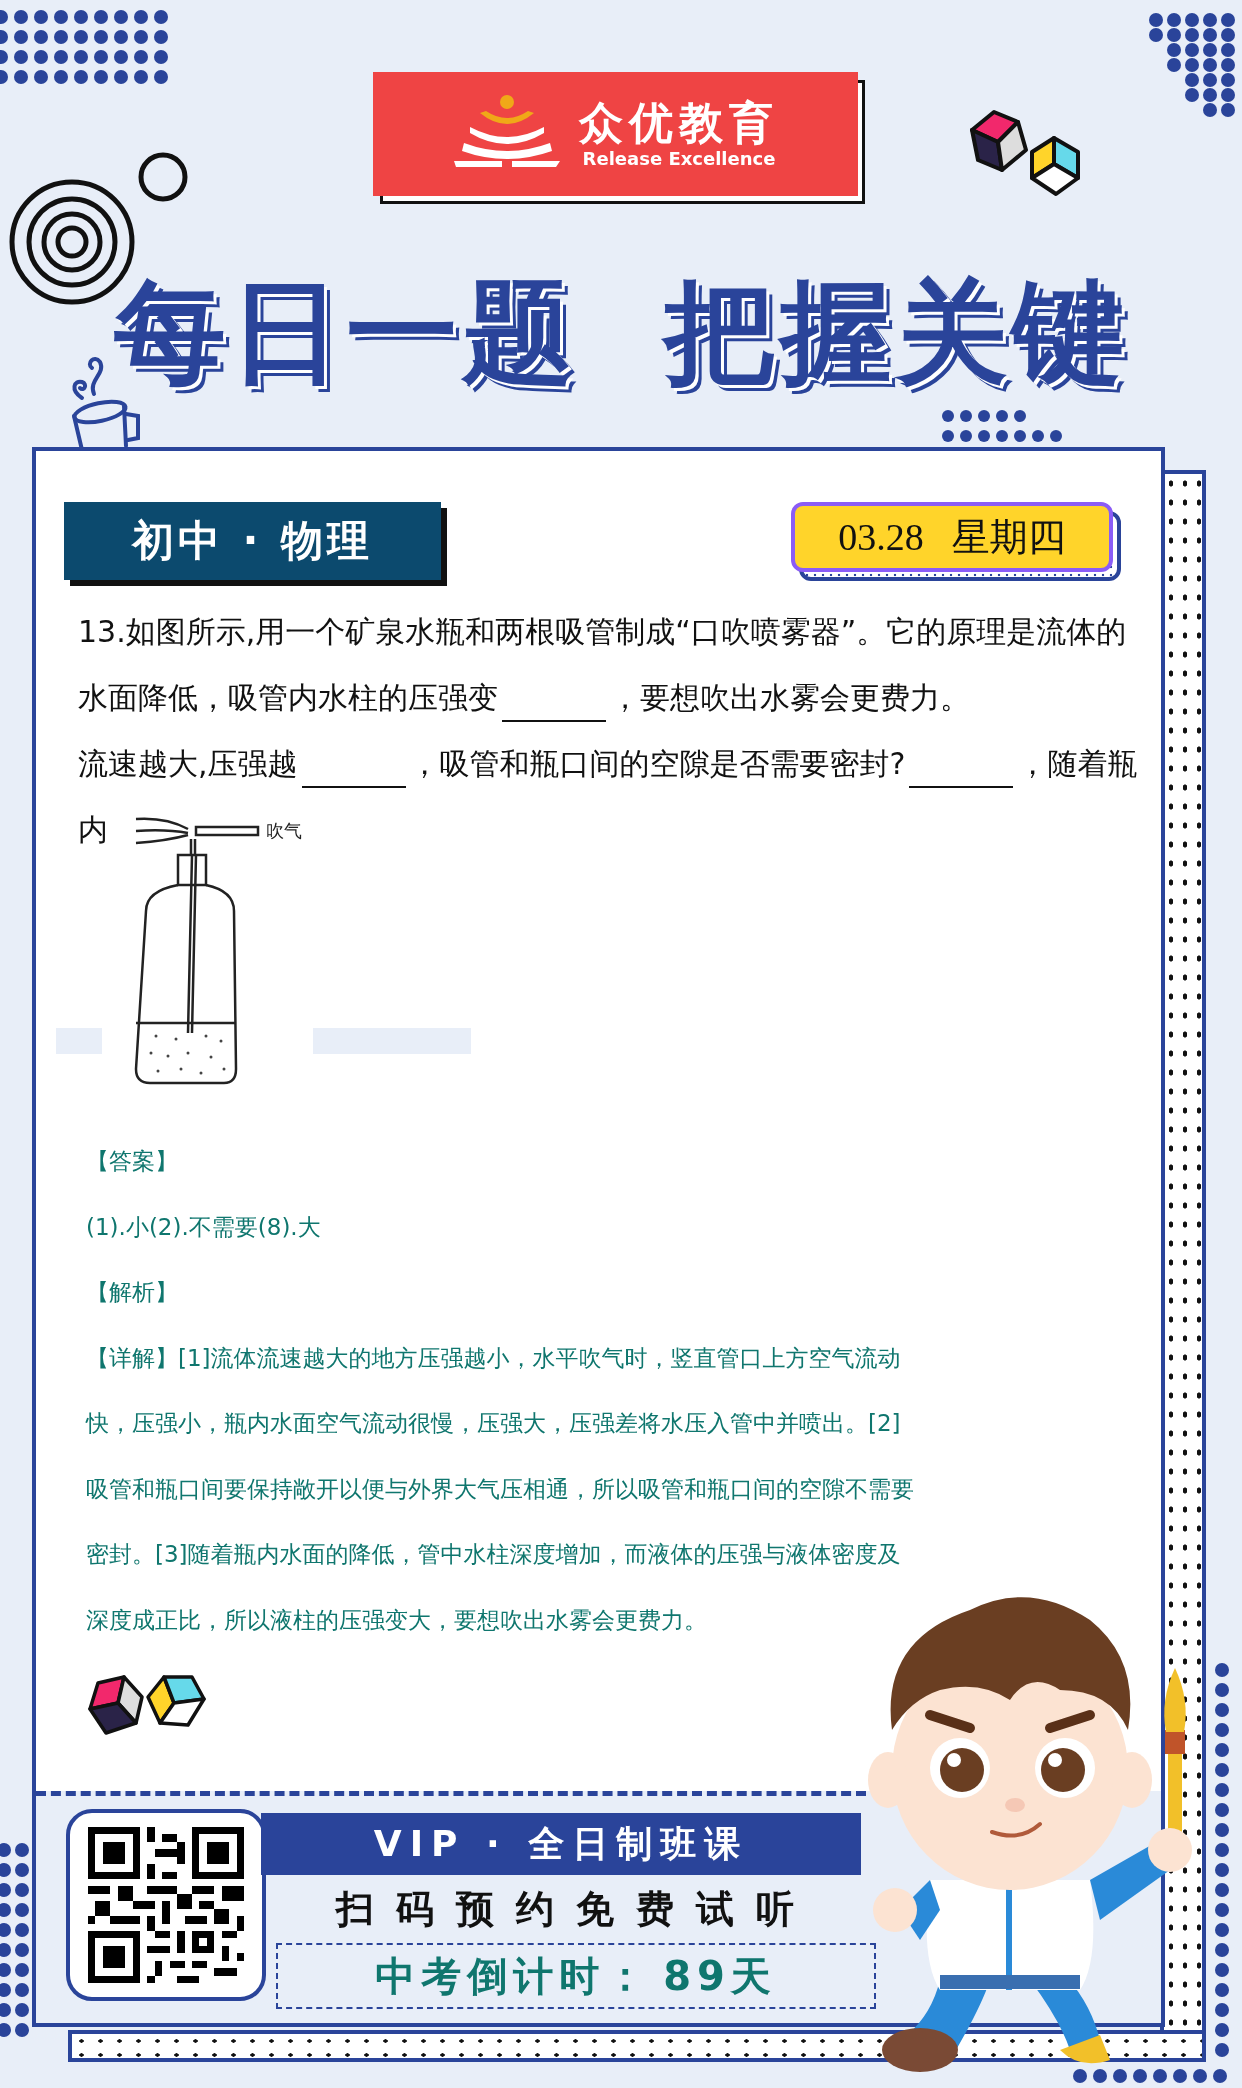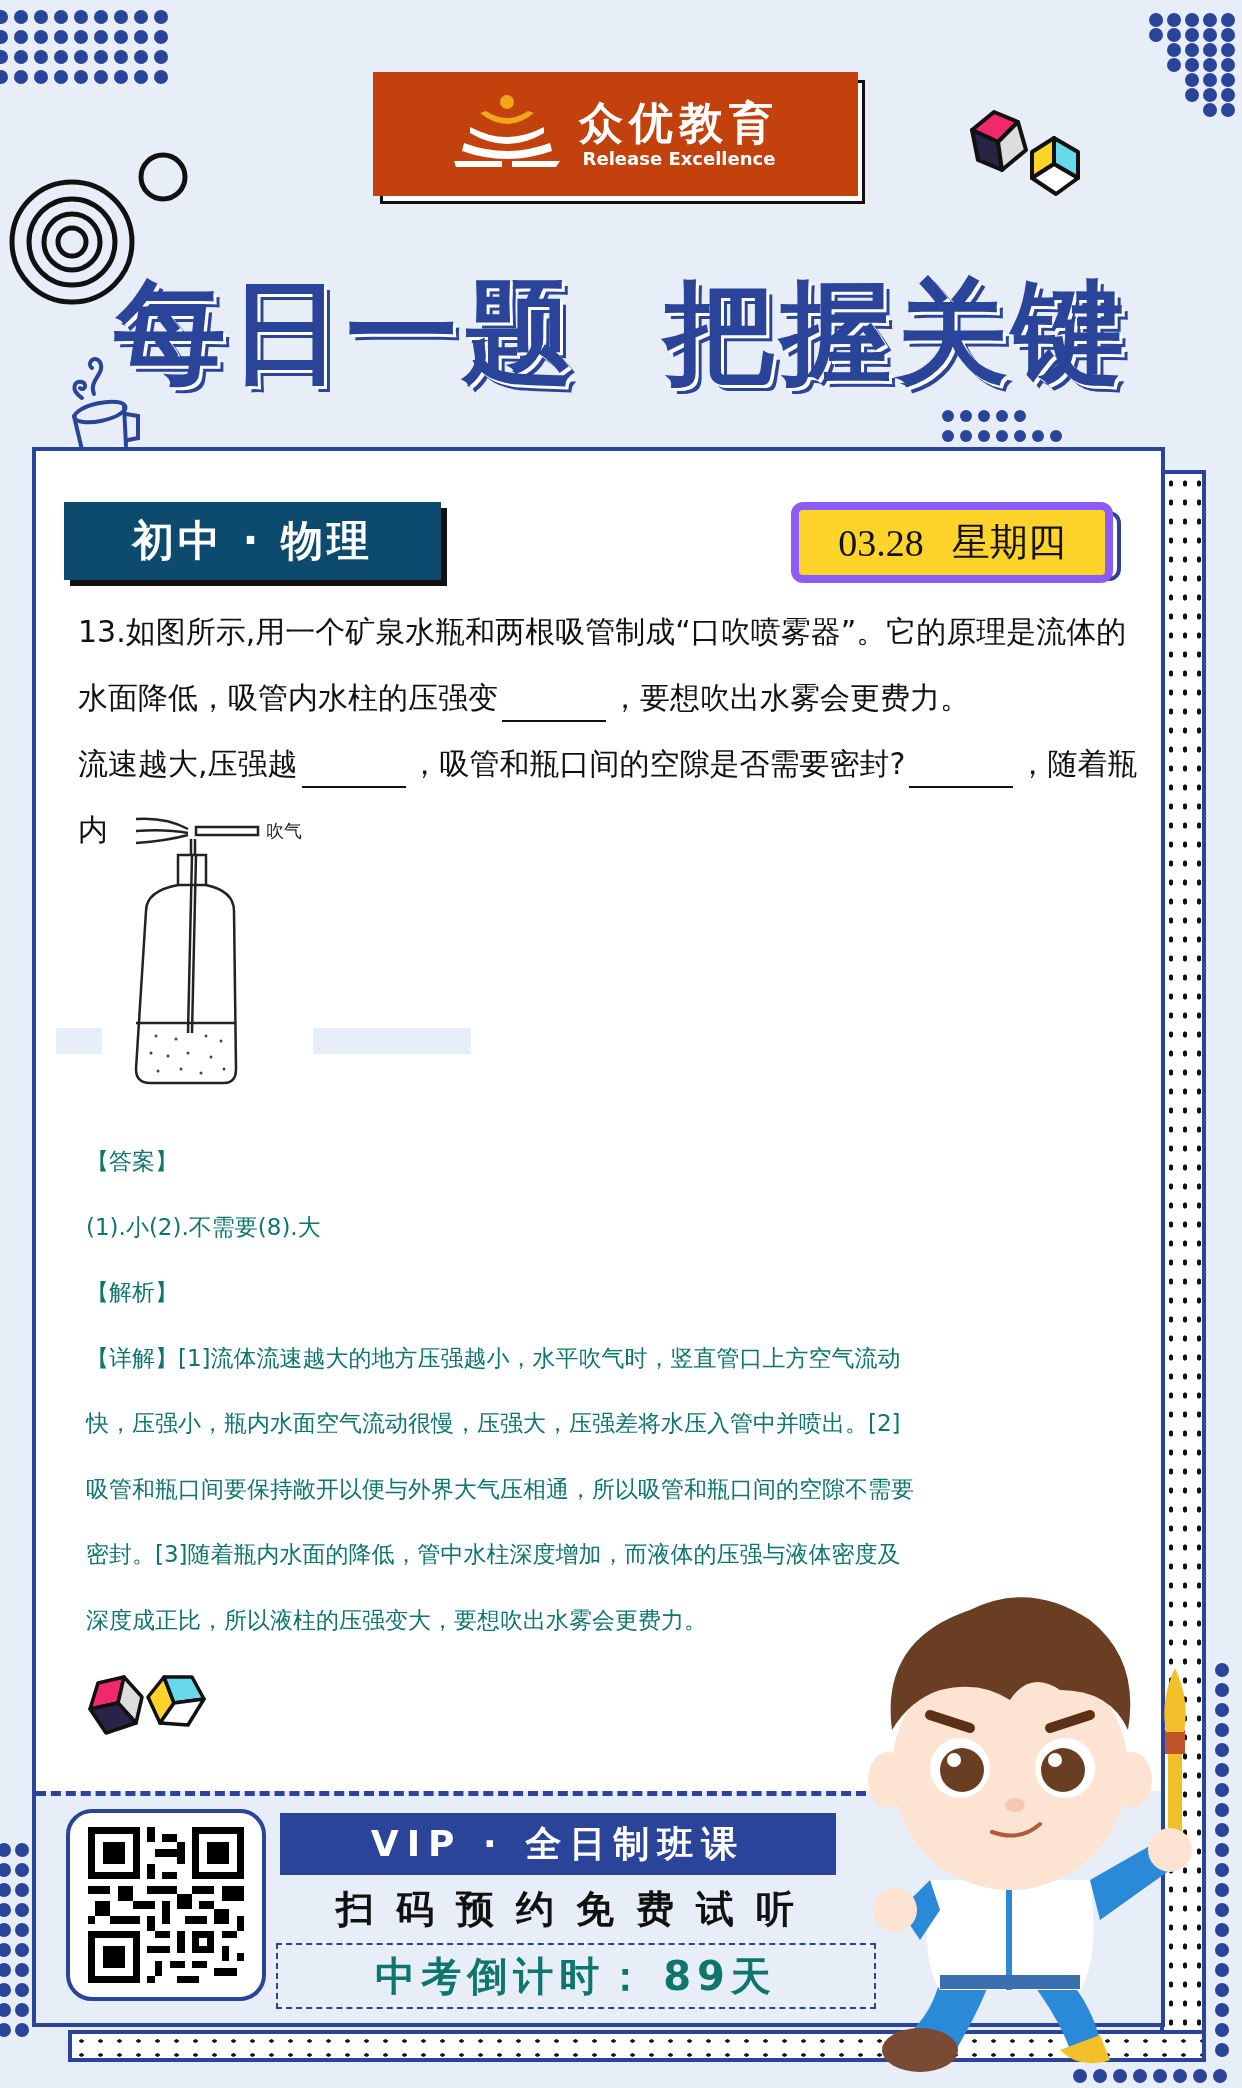--- a/index.html
+++ b/index.html
@@ -9,21 +9,21 @@
     background: #E8EEF8;
     font-family: "DejaVu Sans", "Liberation Sans", sans-serif;
     color: #111;
   }
   .abs { position: absolute; }
   .dots { position: absolute; display: grid; }
   .dot { width: 14px; height: 14px; border-radius: 50%; background: #2A449A; }
 
   
   .logo-shadow { left: 380px; top: 80px; width: 485px; height: 124px; background: #fff; border: 3px solid #111; }
-  .logo-box { left: 373px; top: 72px; width: 485px; height: 124px; background: #c2410c; display: flex; align-items: center; justify-content: center; gap: 17px; }
+  .logo-box { left: 373px; top: 72px; width: 485px; height: 124px; background: #ef4444; display: flex; align-items: center; justify-content: center; gap: 17px; }
   .logo-text-wrap { display: flex; flex-direction: column; align-items: center; color: #fff; }
   .logo-cn { font-size: 44px; font-weight: bold; letter-spacing: 6px; line-height: 50px; }
   .logo-en { font-size: 18px; font-weight: bold; line-height: 22px; }
 
   
   .main-title {
     left: 0; width: 1242px; top: 258px; text-align: center;
     font-size: 112px; font-weight: bold; color: #2A449A; letter-spacing: 4px;
     text-shadow: 3px 3px 0 #fff, 6px 6px 0 #2A449A;
     white-space: pre;
@@ -39,40 +39,40 @@
   .card { left: 32px; top: 447px; width: 1133px; height: 1580px; background: #fff; border: 4px solid #2A449A; overflow: hidden; }
   .promo-area { position: absolute; left: 0; top: 1340px; width: 100%; height: 240px; background: #E8EEF8; }
   .promo-dash { position: absolute; left: 0; top: 1340px; width: 830px; border-top: 5px dashed #2A449A; }
 
   .subject-shadow { left: 34px; top: 57px; width: 377px; height: 78px; background: #111; }
   .subject-tag { left: 28px; top: 51px; width: 377px; height: 78px; background: #0c4a6e; color: #fff;
     font-size: 42px; font-weight: bold; letter-spacing: 4px; display: flex; align-items: center; justify-content: center; }
 
   .date-back { left: 763px; top: 60px; width: 322px; height: 70px; border: 4px solid #2A449A; border-radius: 12px; background: #fff;
     background-image: radial-gradient(#2A449A 1.2px, transparent 1.6px); background-size: 8px 8px; }
-  .date-badge { left: 755px; top: 51px; width: 322px; height: 81px; background: #FFD42A; border: 8px solid #8b5cf6; border-radius: 12px;
+  .date-badge { left: 755px; top: 51px; width: 322px; height: 70px; background: #FFD42A; border: 4px solid #8b5cf6; border-radius: 12px;
     font-family: "Liberation Serif", "DejaVu Serif", serif; font-size: 38px; color: #111;
     display: flex; align-items: center; justify-content: center; gap: 28px; }
 
   .q-text { left: 42px; top: 148px; width: 1080px; font-size: 30px; line-height: 66px; color: #111; }
   .blank { display: inline-block; width: 104px; border-bottom: 2px solid #111; height: 36px; vertical-align: -14px; margin: 0 4px; }
 
   .diagram { left: 60px; top: 360px; width: 260px; height: 280px; }
   .diag-band1 { left: 20px; top: 577px; width: 46px; height: 26px; background: #E8EEF8; }
   .diag-band2 { left: 277px; top: 577px; width: 158px; height: 26px; background: #E8EEF8; }
 
   .ans { left: 38px; top: 678px; width: 1090px; font-size: 23px; line-height: 65.5px; color: #0f766e; margin-left: 12px; }
   .ans p { white-space: nowrap; }
 
   .cube-area { left: 48px; top: 1222px; width: 130px; height: 70px; }
   .cube-area-top { left: 960px; top: 100px; width: 140px; height: 100px; }
 
   .qr-box { left: 30px; top: 1358px; width: 200px; height: 192px; background: #fff; border: 4px solid #2A449A; border-radius: 26px; padding: 14px 18px; }
 
-  .vip-bar { left: 244px; top: 1362px; width: 556px; height: 62px; background: #2A449A; color: #fff;
+  .vip-bar { left: 225px; top: 1362px; width: 600px; height: 62px; background: #2A449A; color: #fff;
     font-size: 36px; font-weight: bold; letter-spacing: 8px; display: flex; align-items: center; justify-content: center; }
   .scan-text { left: 240px; top: 1428px; width: 600px; height: 60px; color: #111; font-size: 38px; font-weight: bold; letter-spacing: 22px;
     display: flex; align-items: center; justify-content: center; }
   .countdown { left: 240px; top: 1492px; width: 600px; height: 66px; border: 2px dashed #2A449A; color: #0f766e;
     font-size: 40px; font-weight: bold; letter-spacing: 6px; display: flex; align-items: center; justify-content: center; gap: 12px; }
 
   .mascot { left: 860px; top: 1580px; width: 340px; height: 500px; }
 </style>
 </head>
 <body>

